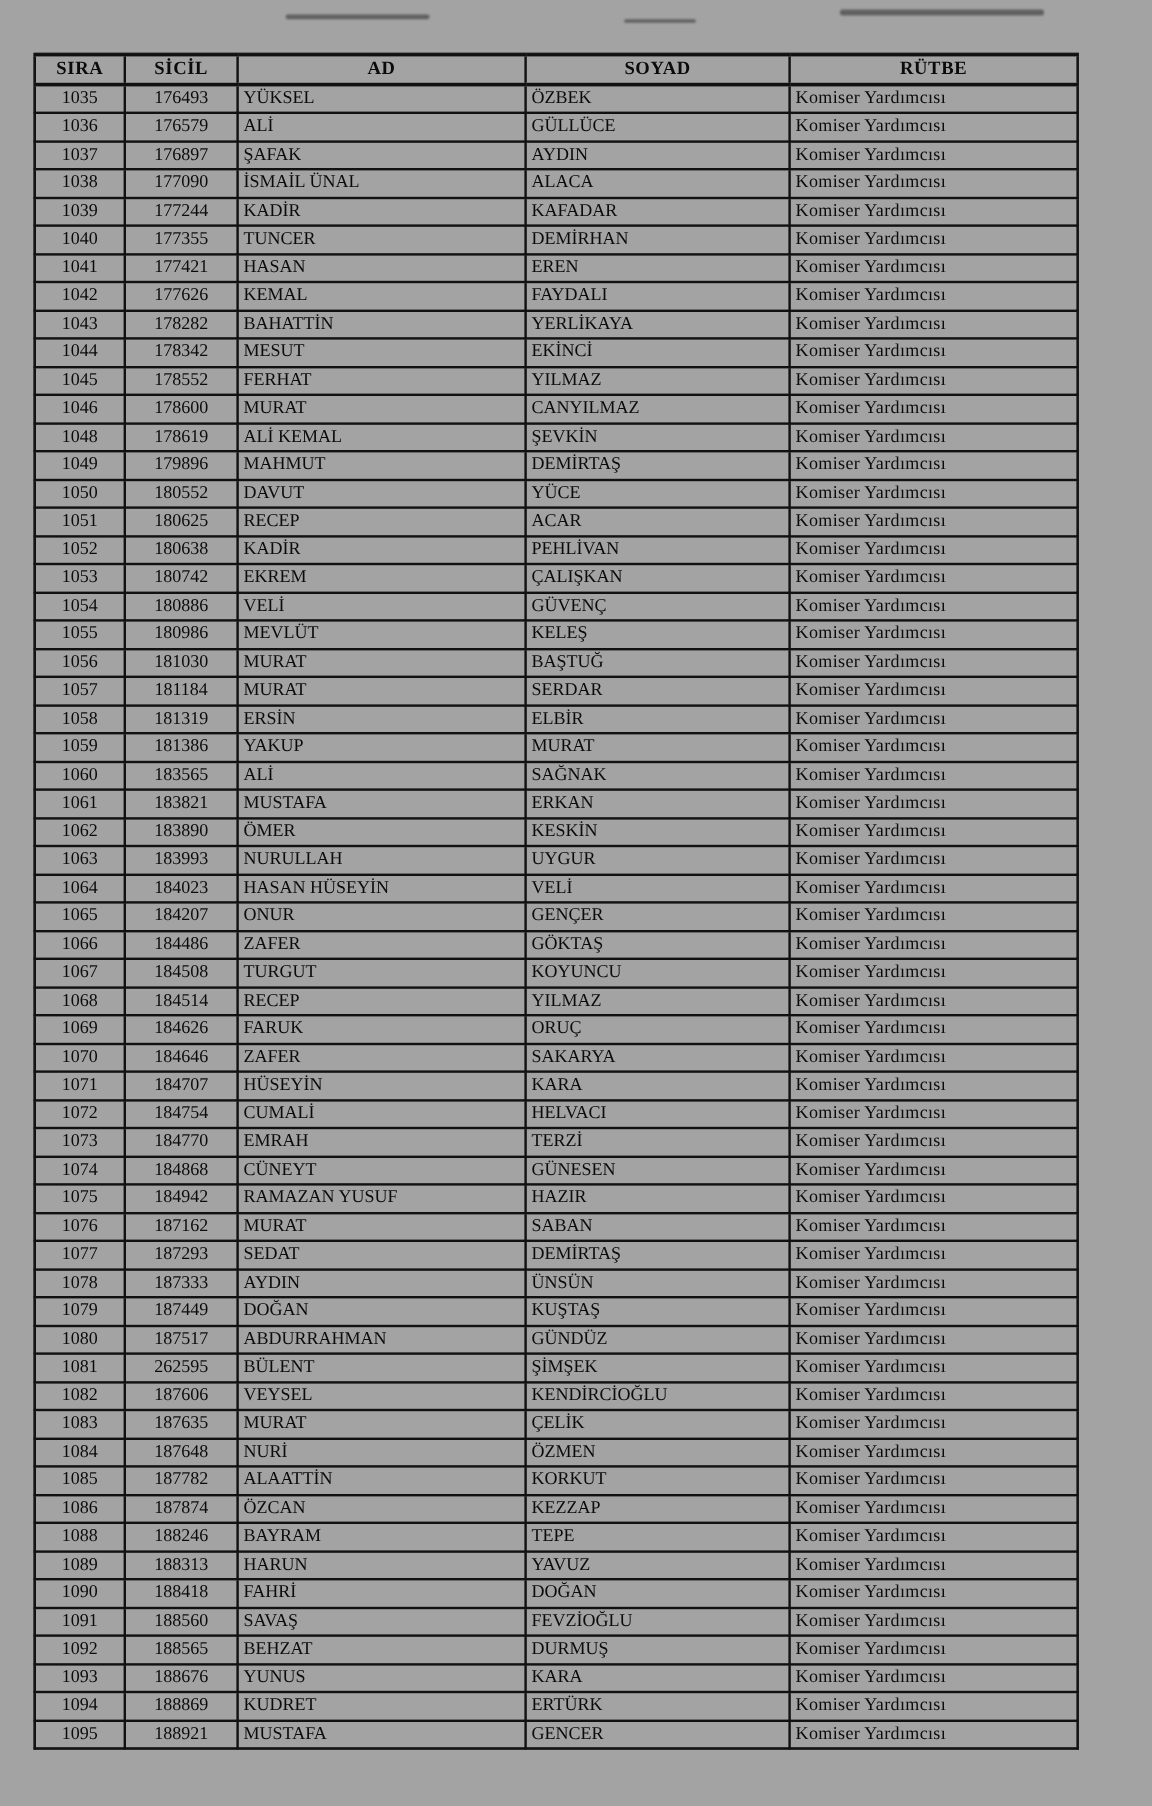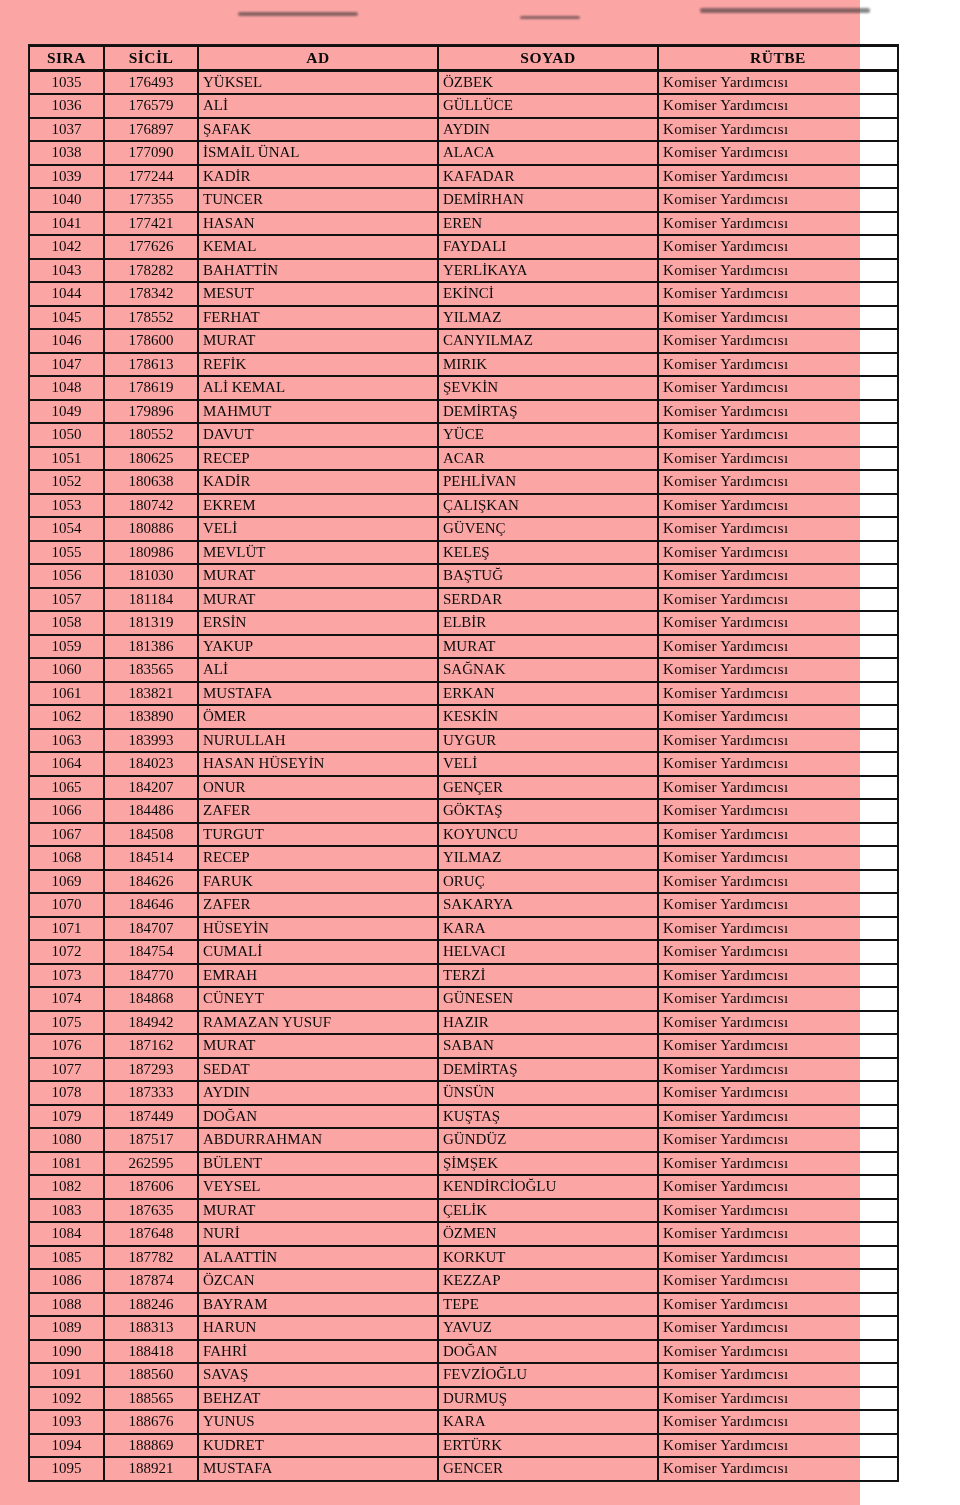--- a/index.html
+++ b/index.html
@@ -7,23 +7,23 @@
     padding: 0;
     background: #ffffff;
     width: 960px;
     height: 1505px;
     overflow: hidden;
     font-family: "Liberation Serif", "DejaVu Serif", serif;
     color: #111;
   }
   #page {
     position: relative;
-    width: 860px;
+    width: 960px;
     height: 1505px;
-    background: #fca5a5;
+    background: #a3a3a3;
   }
   
   .smudge {
     position: absolute;
     background: #2a2a2a;
     opacity: 0.55;
     border-radius: 2px;
     filter: blur(1px);
   }
   #smudge-1 { left: 238px; top: 12px; width: 120px; height: 4px; }
@@ -175,27 +175,20 @@
           <td class="col-4">Komiser Yardımcısı</td>
         </tr>
         <tr>
           <td class="col-0">1046</td>
           <td class="col-1">178600</td>
           <td class="col-2">MURAT</td>
           <td class="col-3">CANYILMAZ</td>
           <td class="col-4">Komiser Yardımcısı</td>
         </tr>
         <tr>
-          <td class="col-0">1047</td>
-          <td class="col-1">178613</td>
-          <td class="col-2">REFİK</td>
-          <td class="col-3">MIRIK</td>
-          <td class="col-4">Komiser Yardımcısı</td>
-        </tr>
-        <tr>
           <td class="col-0">1048</td>
           <td class="col-1">178619</td>
           <td class="col-2">ALİ KEMAL</td>
           <td class="col-3">ŞEVKİN</td>
           <td class="col-4">Komiser Yardımcısı</td>
         </tr>
         <tr>
           <td class="col-0">1049</td>
           <td class="col-1">179896</td>
           <td class="col-2">MAHMUT</td>

